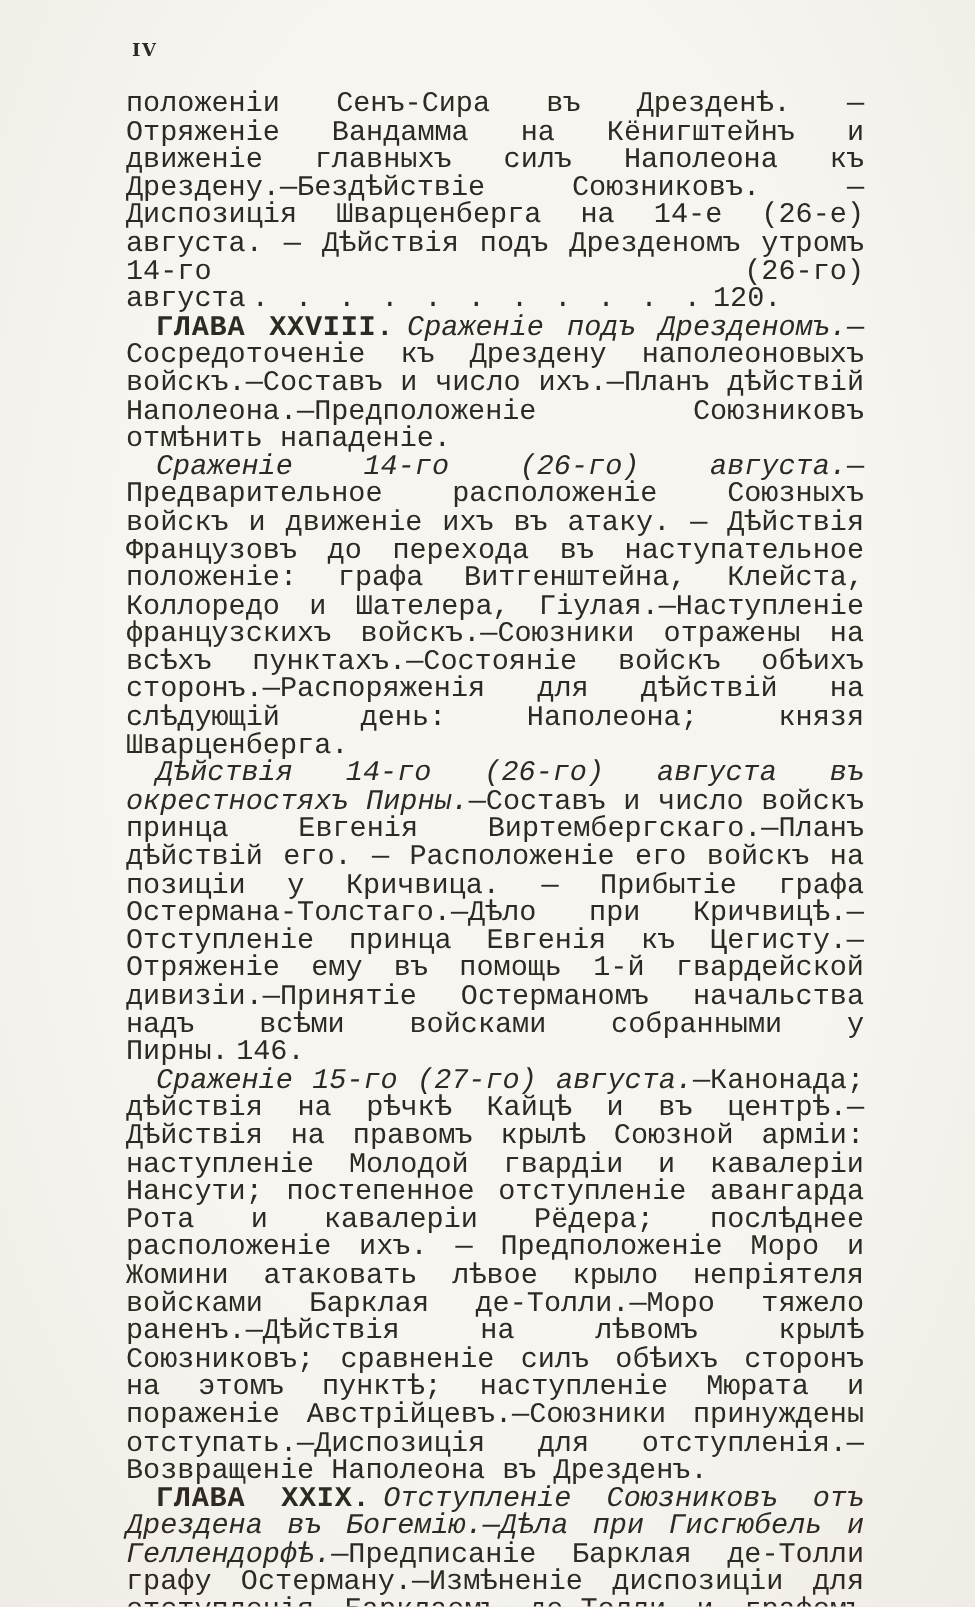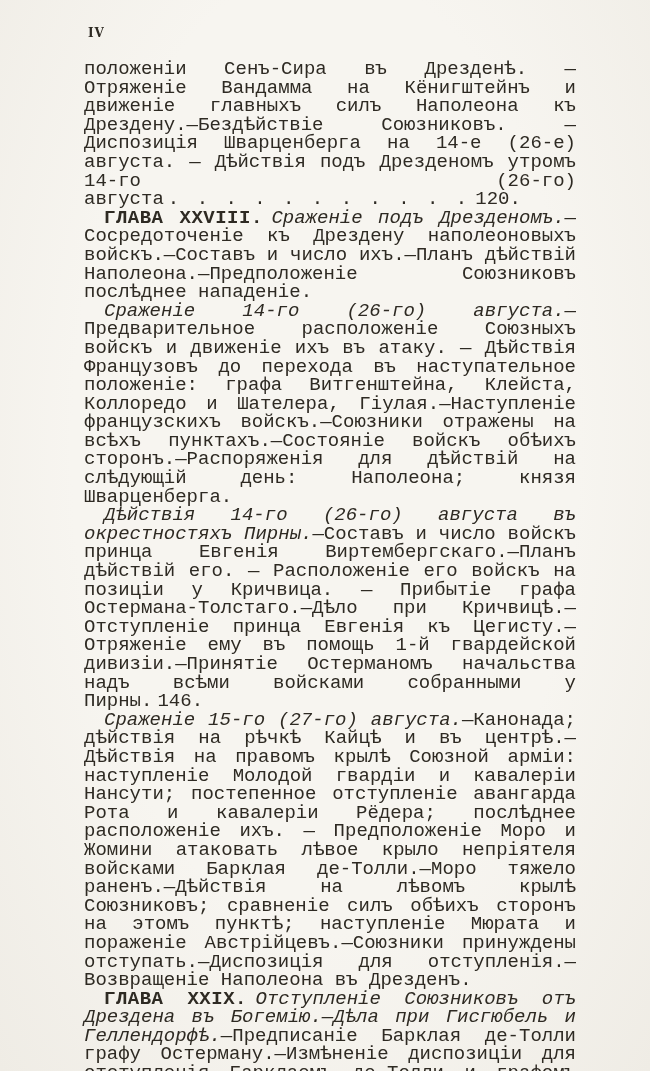--- a/index.html
+++ b/index.html
@@ -58,21 +58,21 @@
 <body>
 
 <div class="page">
 
   <div class="folio">IV</div>
 
   <div class="text-block">
 
     <p class="entry flush"><span class="body">положеніи Сенъ-Сира въ Дрезденѣ. — Отряженіе Вандамма на Кёнигштейнъ и движеніе главныхъ силъ Наполеона къ Дрездену.—Бездѣйствіе Союзниковъ. — Диспозиція Шварценберга на 14-е (26-е) августа. — Дѣйствія подъ Дрезденомъ утромъ 14-го (26-го) августа</span><span class="leaders">. . . . . . . . . . .</span><span class="pageref">120.</span></p>
 
-    <p class="entry"><span class="label">ГЛАВА XXVIII.</span><span class="title">Сраженіе подъ Дрезденомъ.</span><span class="body">—Сосредоточеніе къ Дрездену наполеоновыхъ войскъ.—Составъ и число ихъ.—Планъ дѣйствій Наполеона.—Предположеніе Союзниковъ послѣднее нападеніе.</span></p>
+    <p class="entry"><span class="label">ГЛАВА XXVIII.</span><span class="title">Сраженіе подъ Дрезденомъ.</span><span class="body">—Сосредоточеніе къ Дрездену наполеоновыхъ войскъ.—Составъ и число ихъ.—Планъ дѣйствій Наполеона.—Предположеніе Союзниковъ отмѣнить нападеніе.</span></p>
 
     <p class="entry"><span class="title">Сраженіе 14-го (26-го) августа.</span><span class="body">—Предварительное расположеніе Союзныхъ войскъ и движеніе ихъ въ атаку. — Дѣйствія Французовъ до перехода въ наступательное положеніе: графа Витгенштейна, Клейста, Коллоредо и Шателера, Гіулая.—Наступленіе французскихъ войскъ.—Союзники отражены на всѣхъ пунктахъ.—Состояніе войскъ обѣихъ сторонъ.—Распоряженія для дѣйствій на слѣдующій день: Наполеона; князя Шварценберга.</span></p>
 
     <p class="entry"><span class="title">Дѣйствія 14-го (26-го) августа въ окрестностяхъ Пирны.</span><span class="body">—Составъ и число войскъ принца Евгенія Виртембергскаго.—Планъ дѣйствій его. — Расположеніе его войскъ на позиціи у Кричвица. — Прибытіе графа Остермана-Толстаго.—Дѣло при Кричвицѣ.—Отступленіе принца Евгенія къ Цегисту.—Отряженіе ему въ помощь 1-й гвардейской дивизіи.—Принятіе Остерманомъ начальства надъ всѣми войсками собранными у Пирны.</span><span class="pageref">146.</span></p>
 
 
     <p class="entry"><span class="title">Сраженіе 15-го (27-го) августа.</span><span class="body">—Канонада; дѣйствія на рѣчкѣ Кайцѣ и въ центрѣ.—Дѣйствія на правомъ крылѣ Союзной арміи: наступленіе Молодой гвардіи и кавалеріи Нансути; постепенное отступленіе авангарда Рота и кавалеріи Рёдера; послѣднее расположеніе ихъ. — Предположеніе Моро и Жомини атаковать лѣвое крыло непріятеля войсками Барклая де-Толли.—Моро тяжело раненъ.—Дѣйствія на лѣвомъ крылѣ Союзниковъ; сравненіе силъ обѣихъ сторонъ на этомъ пунктѣ; наступленіе Мюрата и пораженіе Австрійцевъ.—Союзники принуждены отступать.—Диспозиція для отступленія.—Возвращеніе Наполеона въ Дрезденъ.</span></p>
 
 
 

